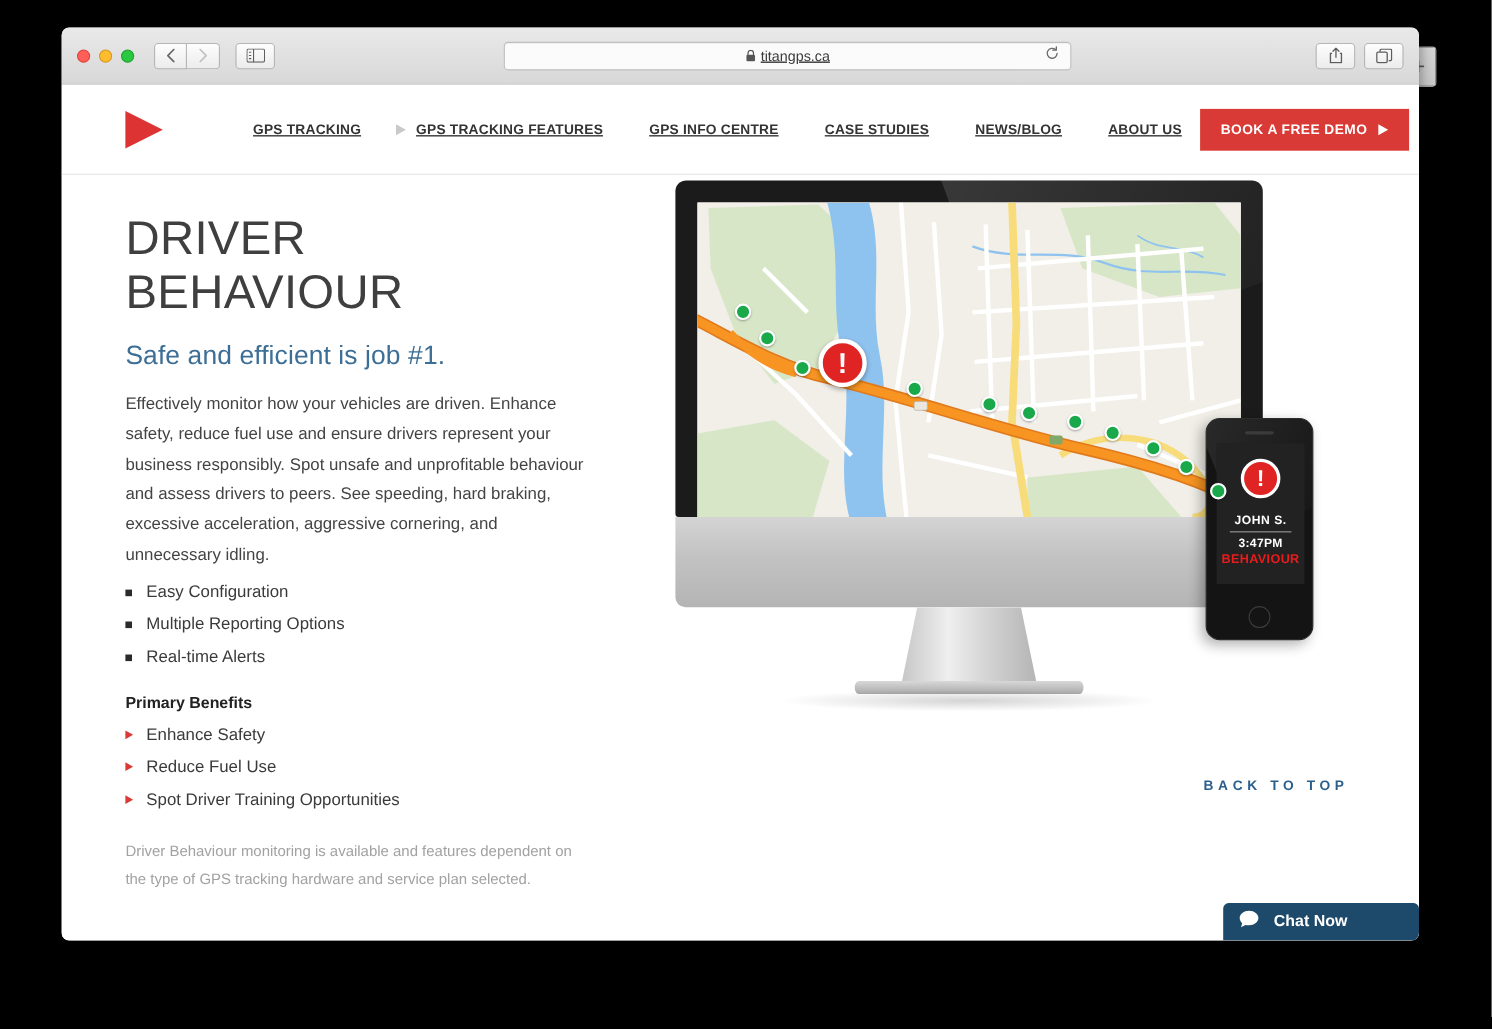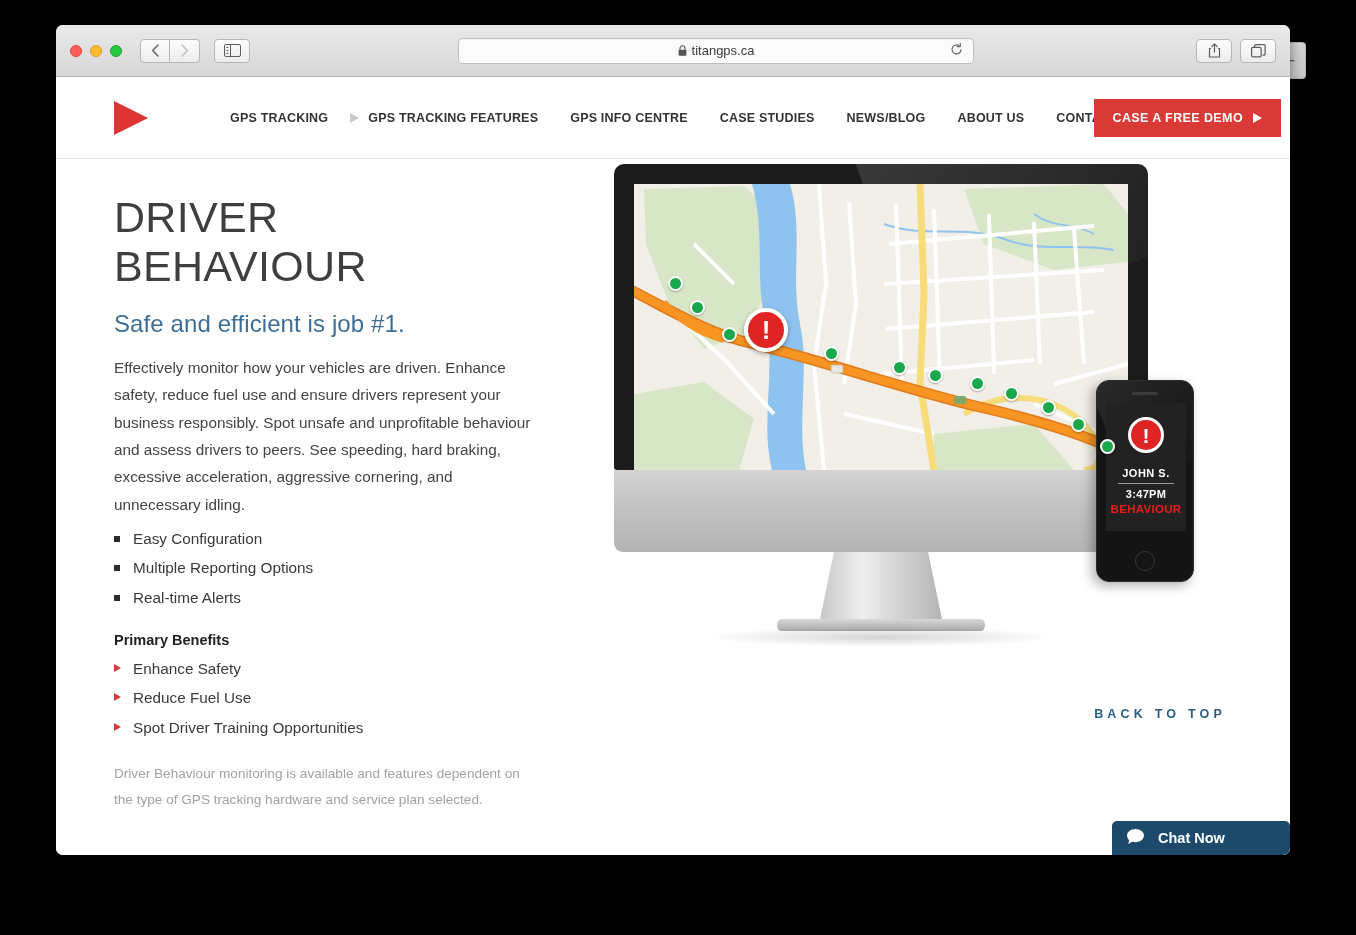--- a/index.html
+++ b/index.html
@@ -12,20 +12,21 @@
 
   
   .browser-window {
     position: absolute;
     left: 56px; top: 25px;
     width: 1234px; height: 830px;
     border-radius: 7px;
     overflow: hidden;
     background: #fff;
     box-shadow: 0 2px 14px rgba(0,0,0,0.45);
+    text-decoration: underline;
   }
   .newtab-plus {
     position: absolute;
     left: 1274px; top: 42px;
     width: 32px; height: 37px;
     background: linear-gradient(#d6d6d6, #c8c8c8);
     border: 1px solid #b2b2b2;
     border-left: none;
     border-radius: 0 4px 4px 0;
     color: #5d5d5d;
@@ -106,21 +107,21 @@
     position: relative;
   }
   .logo-mark {
     width: 0; height: 0;
     border-left: 34px solid #dd3333;
     border-top: 17px solid transparent;
     border-bottom: 17px solid transparent;
     margin-right: 66px;
     flex: none;
   }
-  .nav { display: flex; align-items: center; gap: 0; }
+  .nav { display: flex; align-items: center; gap: 10px; }
   .nav-item {
     font-size: 12.5px;
     letter-spacing: 0.2px;
     font-weight: 700;
     color: #333333;
     text-transform: uppercase;
     padding: 0 16px;
     white-space: nowrap;
     font-family: "Liberation Sans", sans-serif;
   }
@@ -481,21 +482,21 @@
         <div class="nav-item">CONTACT US</div>
         <div class="search-btn">
           <svg width="18" height="18" viewBox="0 0 18 18">
             <circle cx="7.5" cy="7.5" r="5.6" fill="none" stroke="#2c5472" stroke-width="1.9"></circle>
             <line x1="11.6" y1="11.6" x2="16.4" y2="16.6" stroke="#2c5472" stroke-width="1.9" stroke-linecap="round"></line>
           </svg>
         </div>
       </div>
 
       <div class="demo-btn">
-        <span>CASE A FREE DEMO</span>
+        <span>BOOK A FREE DEMO</span>
         <span class="caret-white"></span>
       </div>
     </div>
 
     <div class="content">
 
       <div class="col-left">
         <h1 class="page-title">DRIVER BEHAVIOUR</h1>
         <h2 class="subtitle">Safe and efficient is job #1.</h2>
         <p class="body-copy">Effectively monitor how your vehicles are driven. Enhance safety, reduce fuel use and ensure drivers represent your business responsibly. Spot unsafe and unprofitable behaviour and assess drivers to peers. See speeding, hard braking, excessive acceleration, aggressive cornering, and unnecessary idling.</p>

